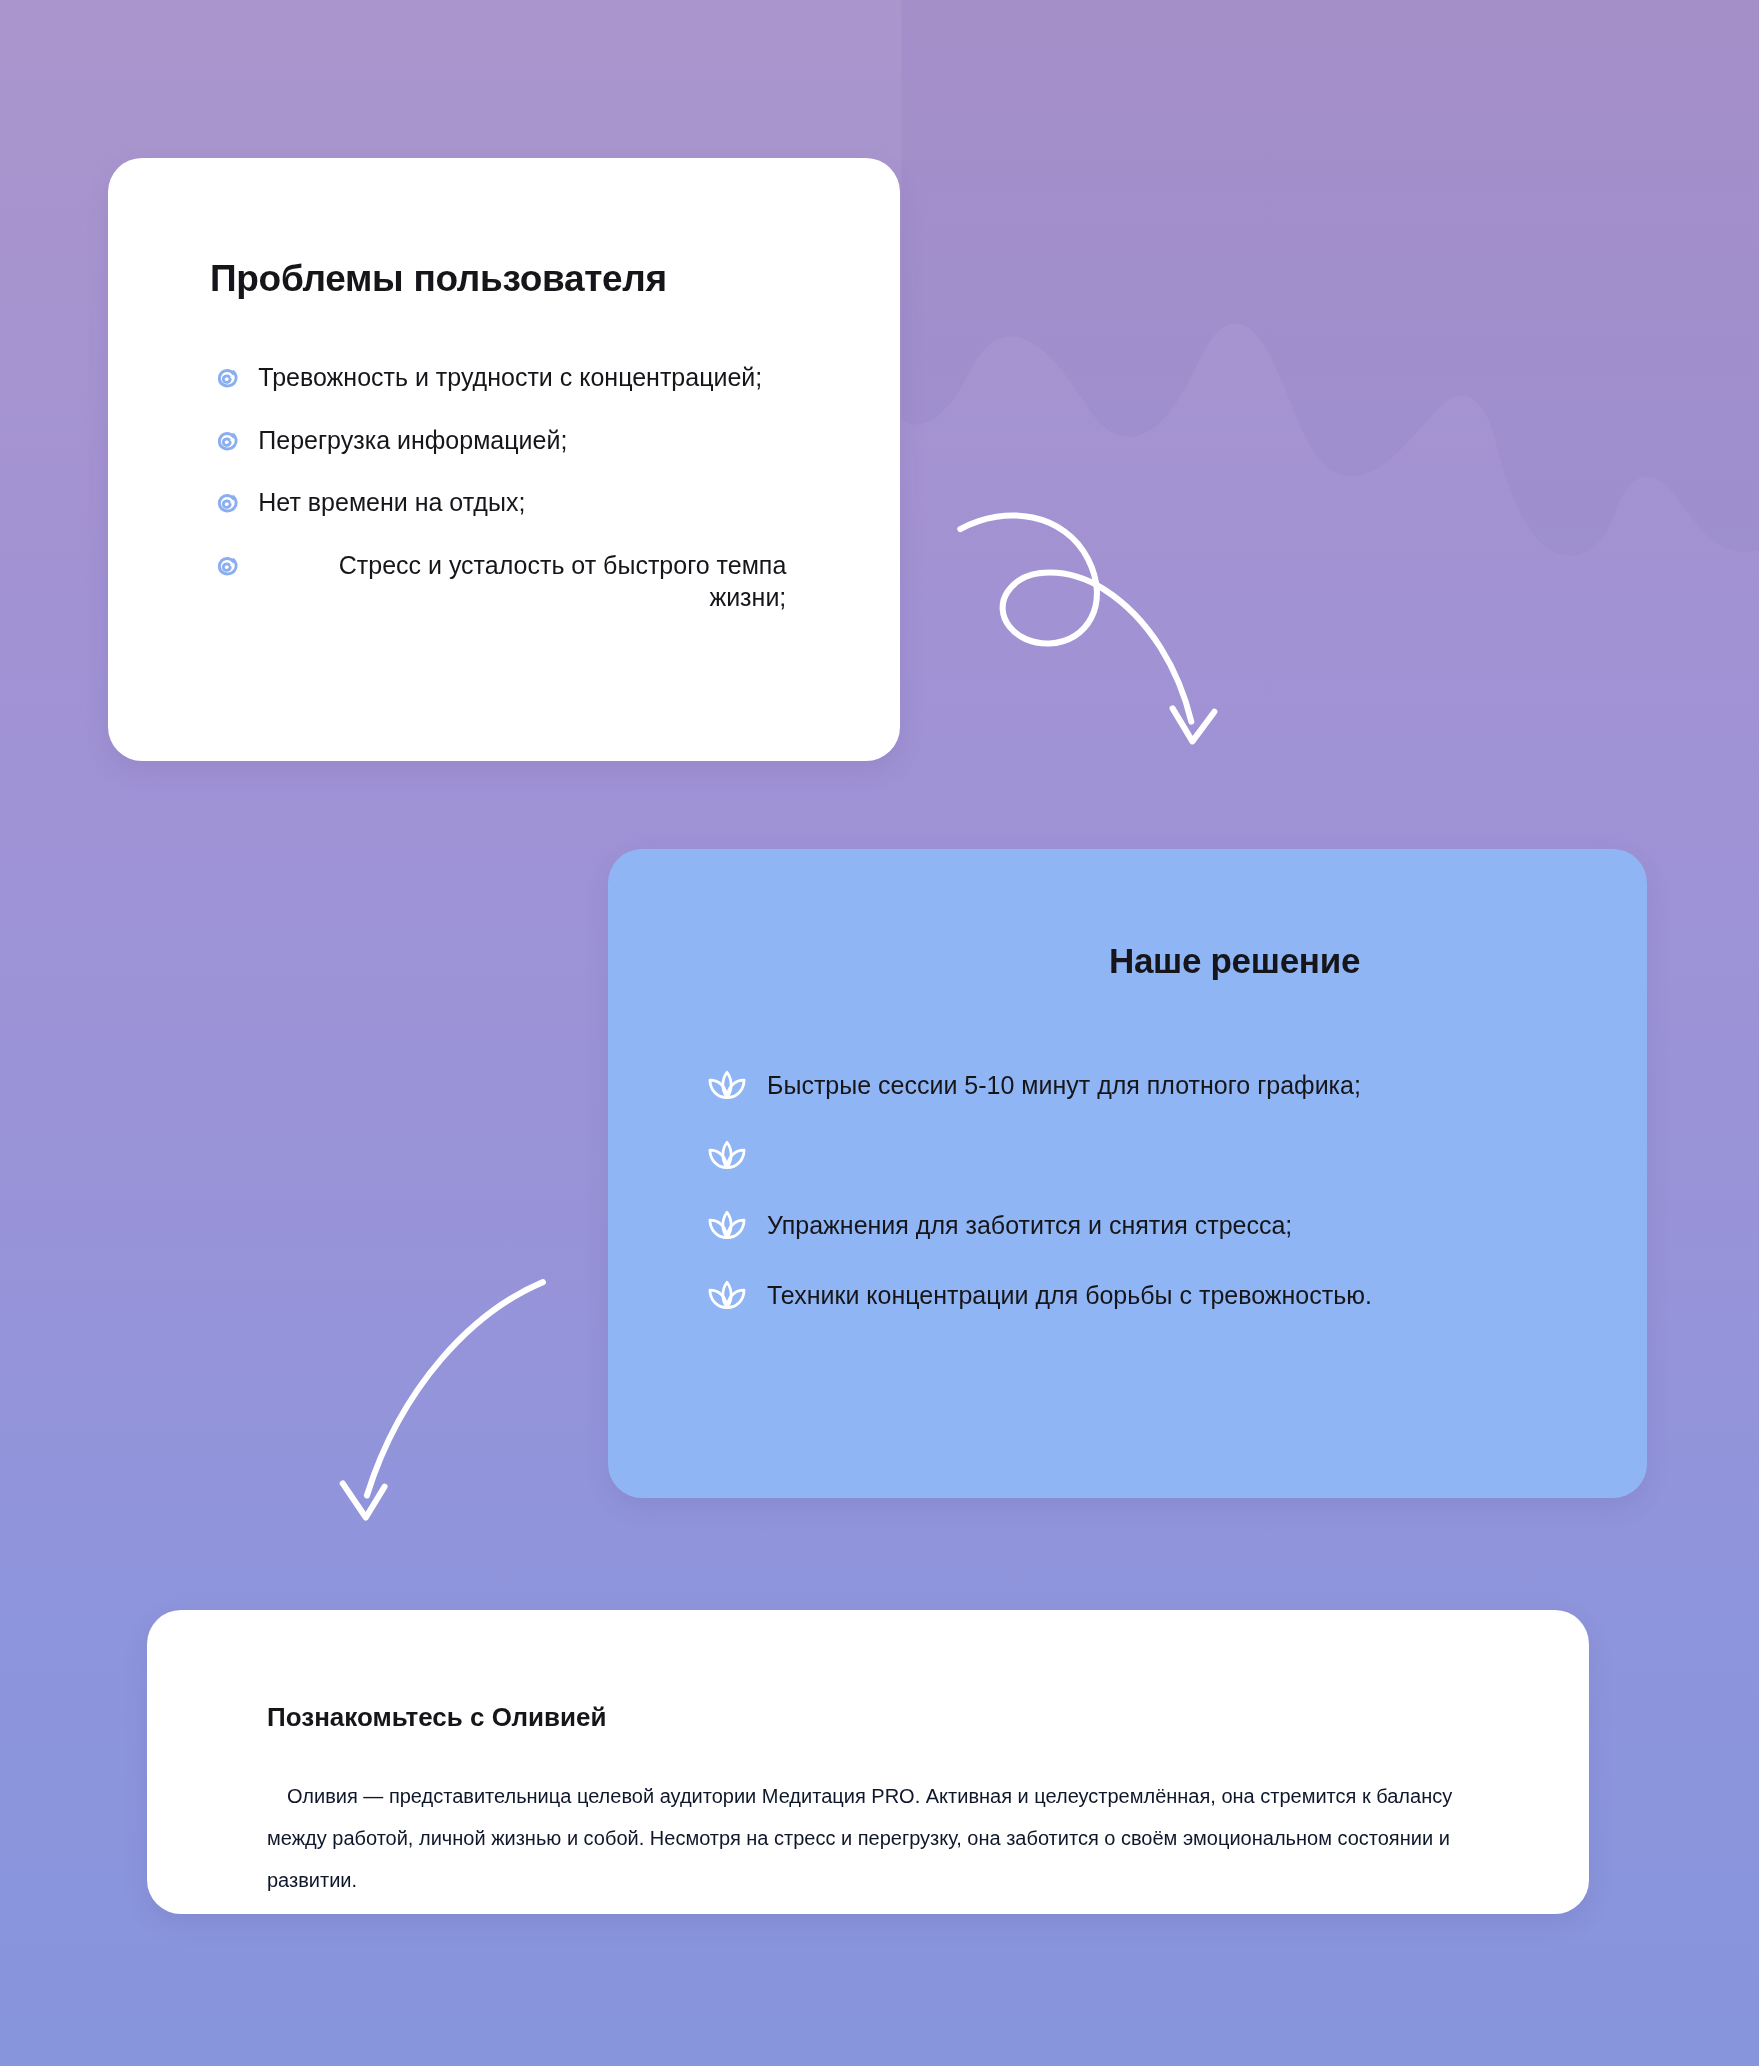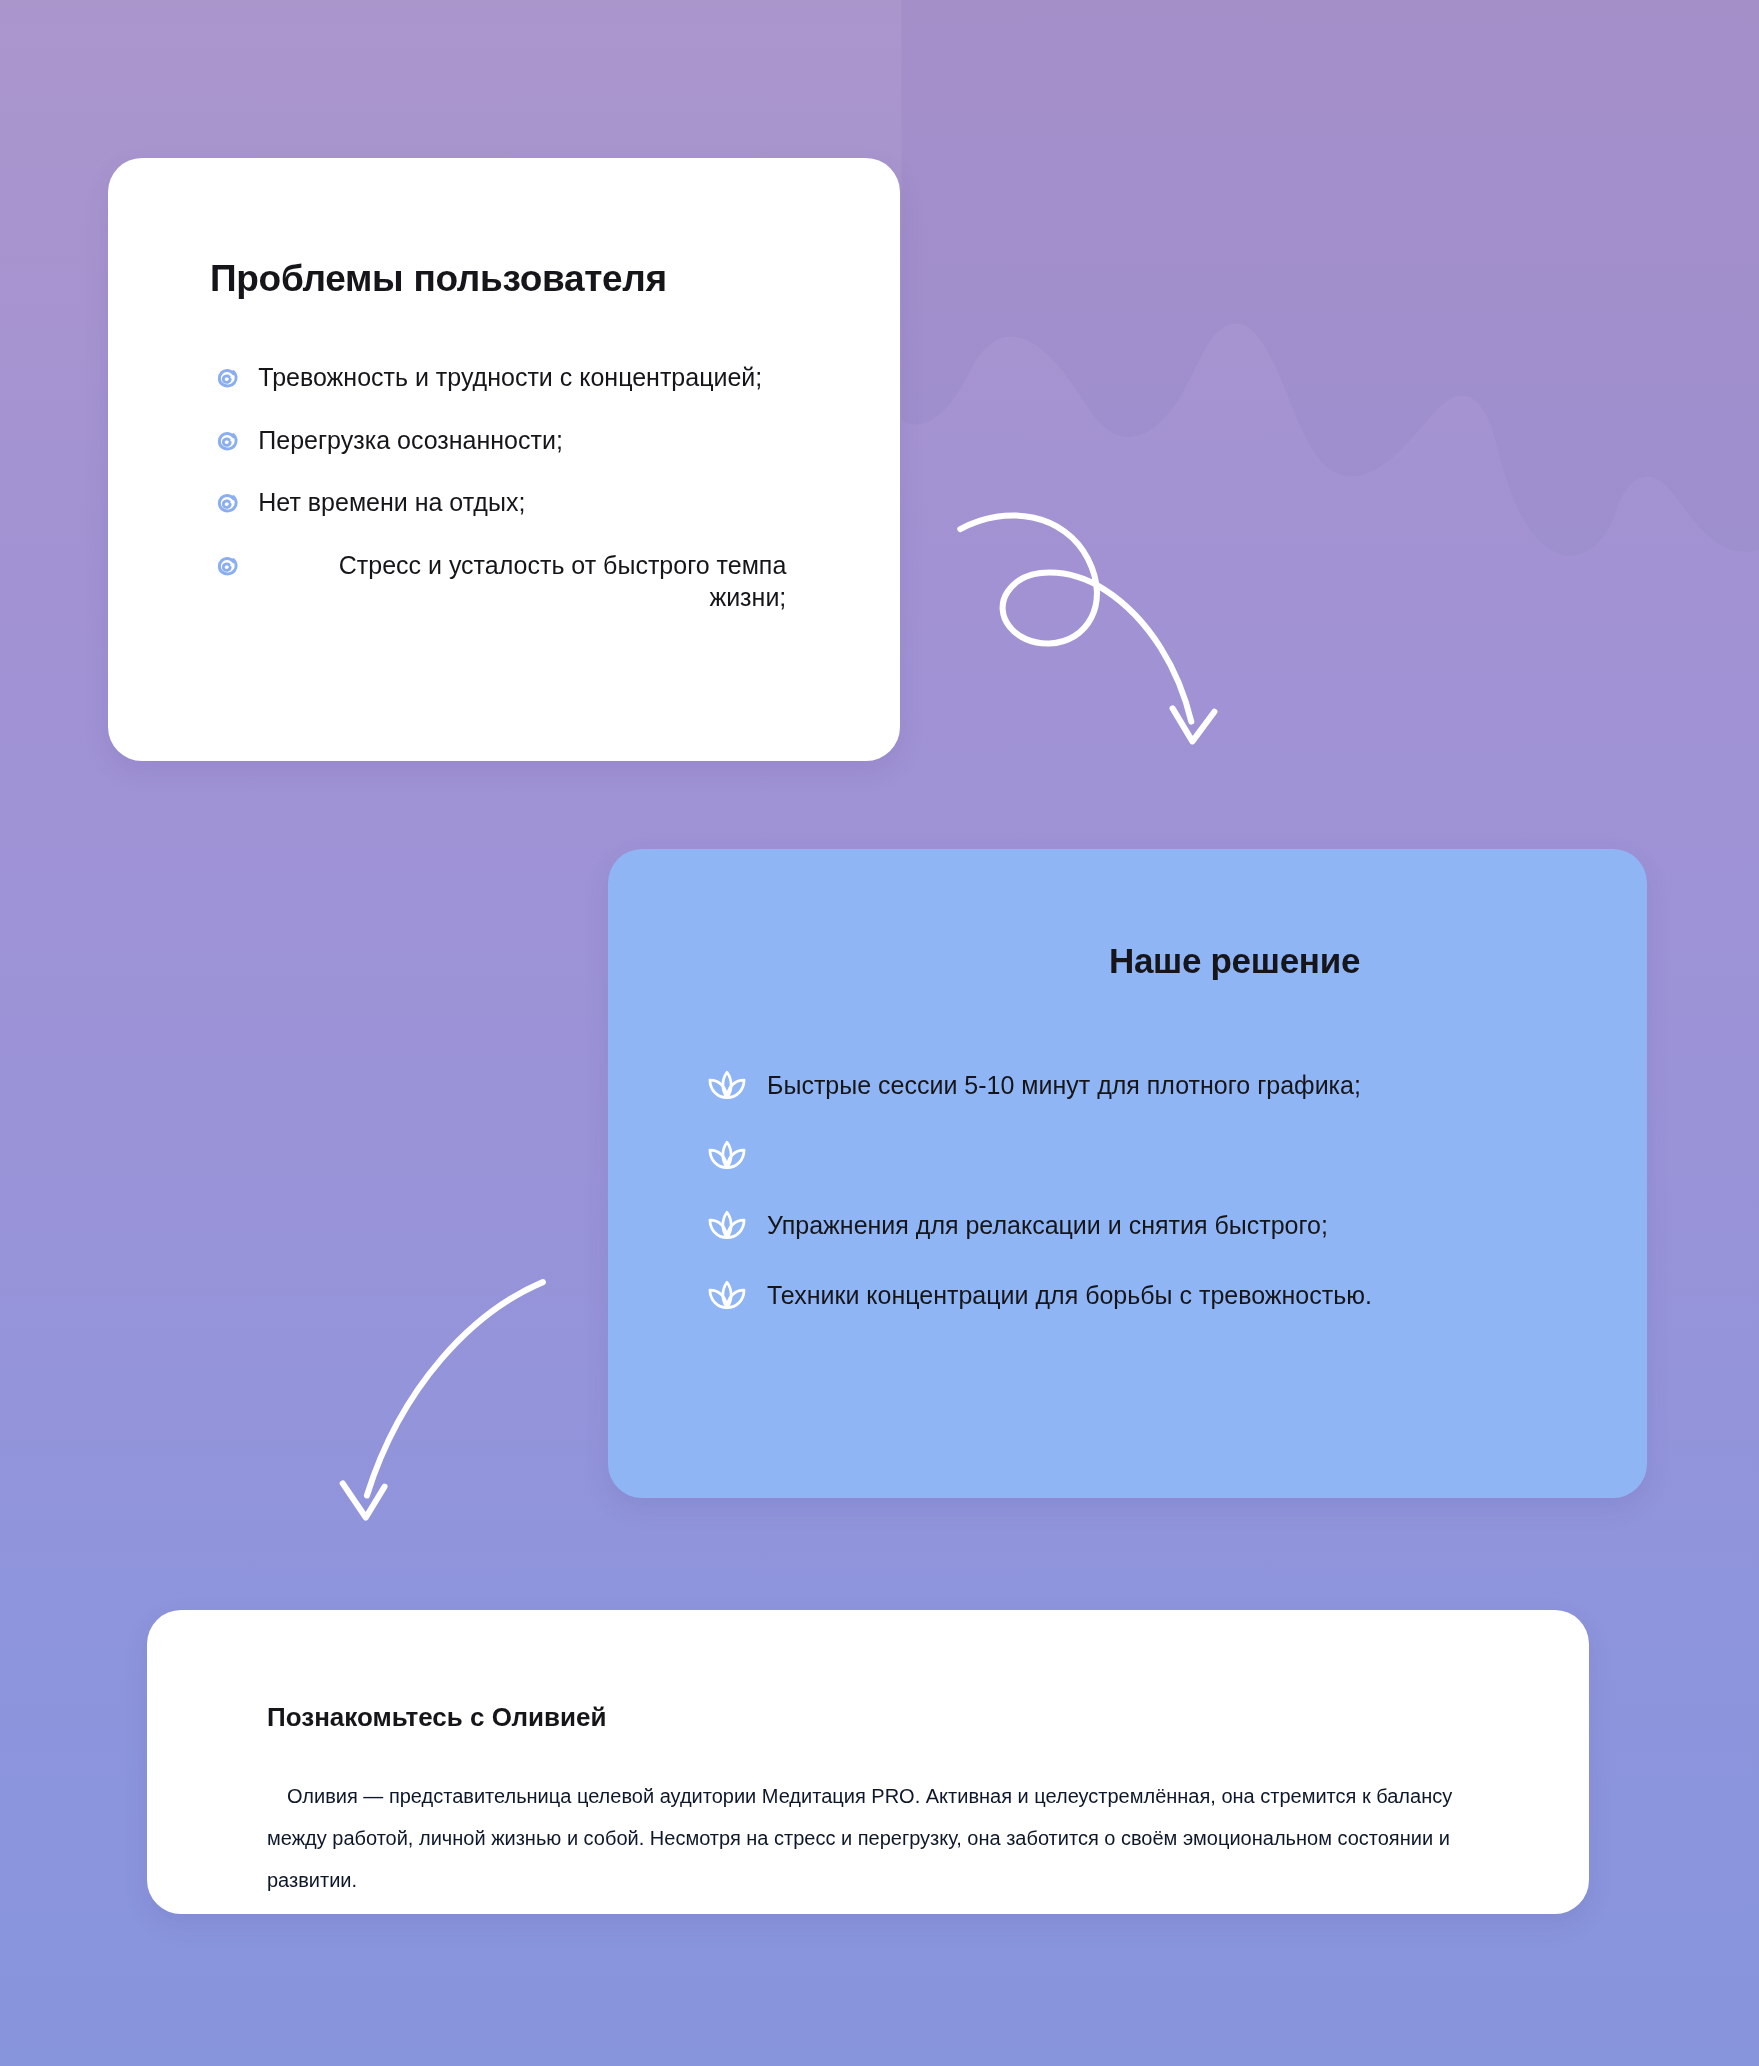--- a/index.html
+++ b/index.html
@@ -102,21 +102,21 @@
         <path d="M36 28c-3-3-8-2-10 1s-1 8 3 9 8-1 9-5" fill="none" stroke="#8BAEF0" stroke-width="5.5" stroke-linecap="round"></path>
       </svg>
       <div class="bullet-text">Тревожность и трудности с концентрацией;</div>
     </div>
 
     <div class="bullet-row">
       <svg class="spiral-icon" viewBox="0 0 64 64">
         <path d="M44 22c-5-7-16-8-22-2s-6 17 1 22 18 4 23-3 4-16-2-21" fill="none" stroke="#8BAEF0" stroke-width="5.5" stroke-linecap="round"></path>
         <path d="M36 28c-3-3-8-2-10 1s-1 8 3 9 8-1 9-5" fill="none" stroke="#8BAEF0" stroke-width="5.5" stroke-linecap="round"></path>
       </svg>
-      <div class="bullet-text">Перегрузка осознанности;</div>
+      <div class="bullet-text">Перегрузка информацией;</div>
     </div>
 
     <div class="bullet-row">
       <svg class="spiral-icon" viewBox="0 0 64 64">
         <path d="M44 22c-5-7-16-8-22-2s-6 17 1 22 18 4 23-3 4-16-2-21" fill="none" stroke="#8BAEF0" stroke-width="5.5" stroke-linecap="round"></path>
         <path d="M36 28c-3-3-8-2-10 1s-1 8 3 9 8-1 9-5" fill="none" stroke="#8BAEF0" stroke-width="5.5" stroke-linecap="round"></path>
       </svg>
       <div class="bullet-text">Нет времени на отдых;</div>
     </div>
 
@@ -160,21 +160,21 @@
         <path d="M36 52 C54 52 67 38 67 20 C50 20 38 32 36 52 Z" fill="none" stroke="#ffffff" stroke-width="5" stroke-linejoin="round"></path>
       </svg>
     </div>
 
     <div class="bullet-row">
       <svg class="lotus-icon" viewBox="0 0 72 60">
         <path d="M36 6 C46 20 46 38 36 52 C26 38 26 20 36 6 Z" fill="none" stroke="#ffffff" stroke-width="5" stroke-linejoin="round"></path>
         <path d="M36 52 C18 52 5 38 5 20 C22 20 34 32 36 52 Z" fill="none" stroke="#ffffff" stroke-width="5" stroke-linejoin="round"></path>
         <path d="M36 52 C54 52 67 38 67 20 C50 20 38 32 36 52 Z" fill="none" stroke="#ffffff" stroke-width="5" stroke-linejoin="round"></path>
       </svg>
-      <div class="bullet-text">Упражнения для релаксации и снятия быстрого;</div>
+      <div class="bullet-text">Упражнения для заботится и снятия стресса;</div>
     </div>
 
     <div class="bullet-row">
       <svg class="lotus-icon" viewBox="0 0 72 60">
         <path d="M36 6 C46 20 46 38 36 52 C26 38 26 20 36 6 Z" fill="none" stroke="#ffffff" stroke-width="5" stroke-linejoin="round"></path>
         <path d="M36 52 C18 52 5 38 5 20 C22 20 34 32 36 52 Z" fill="none" stroke="#ffffff" stroke-width="5" stroke-linejoin="round"></path>
         <path d="M36 52 C54 52 67 38 67 20 C50 20 38 32 36 52 Z" fill="none" stroke="#ffffff" stroke-width="5" stroke-linejoin="round"></path>
       </svg>
       <div class="bullet-text">Техники концентрации для борьбы с тревожностью.</div>
     </div>

